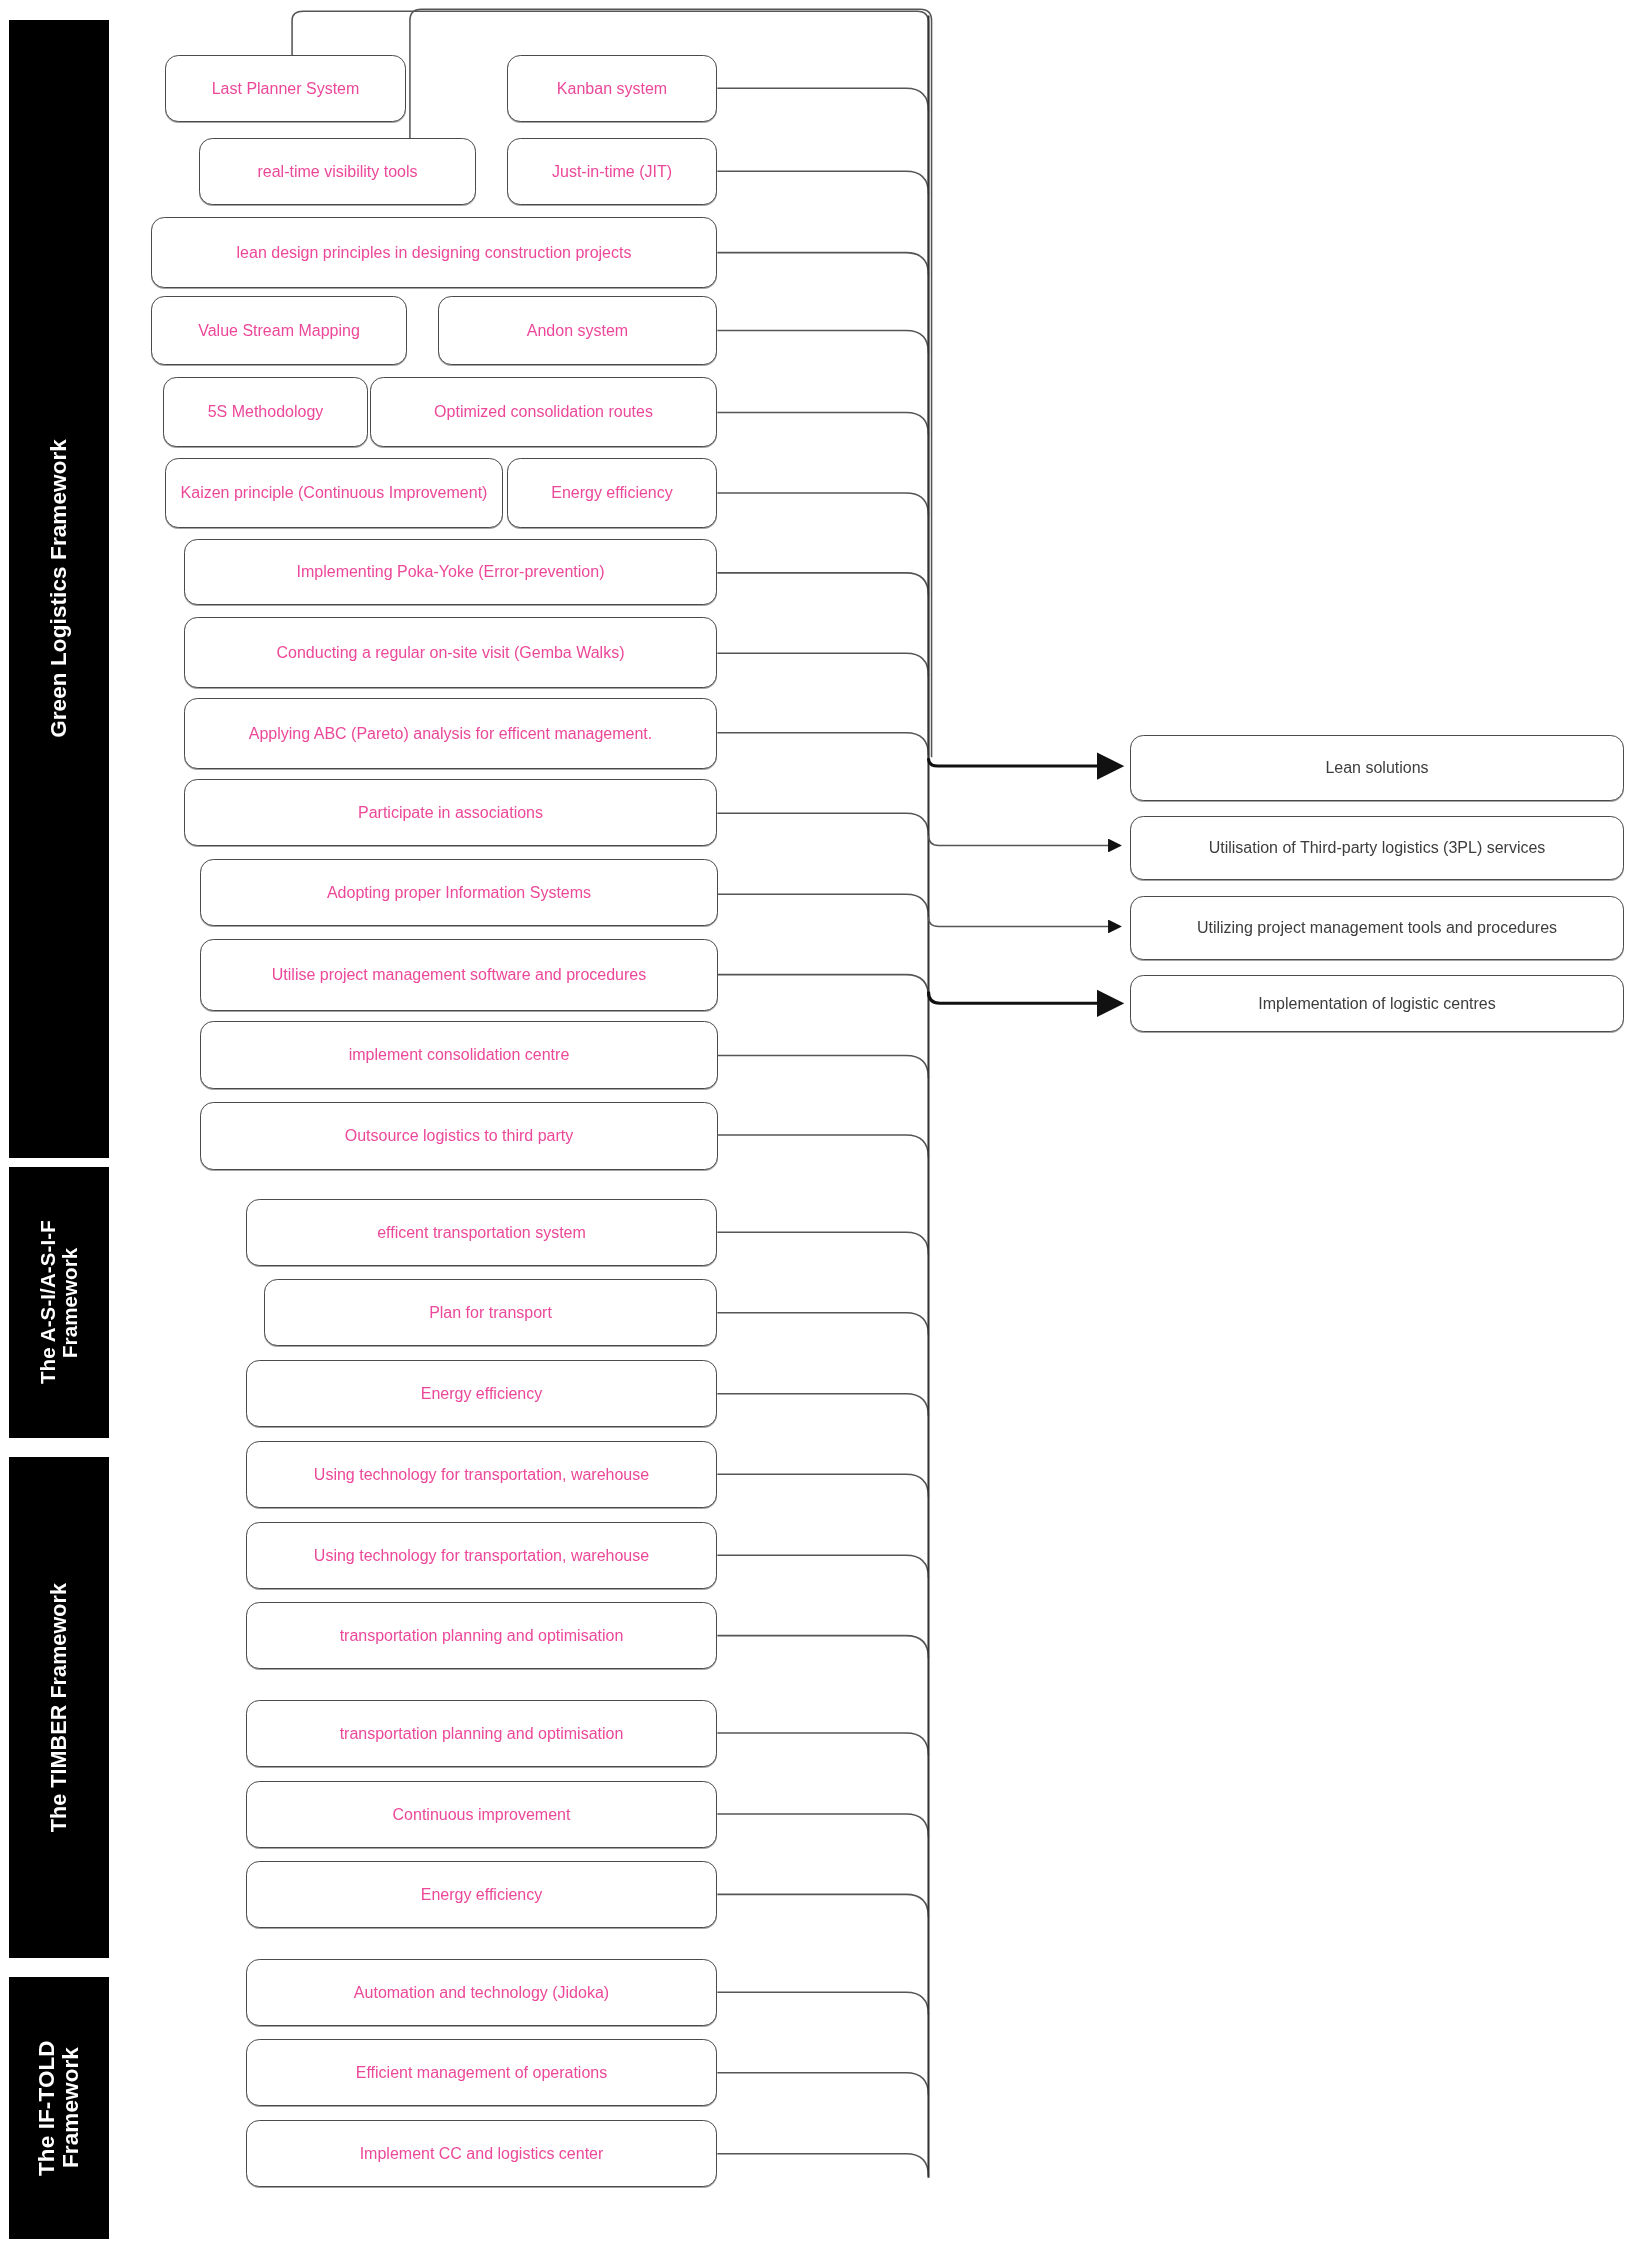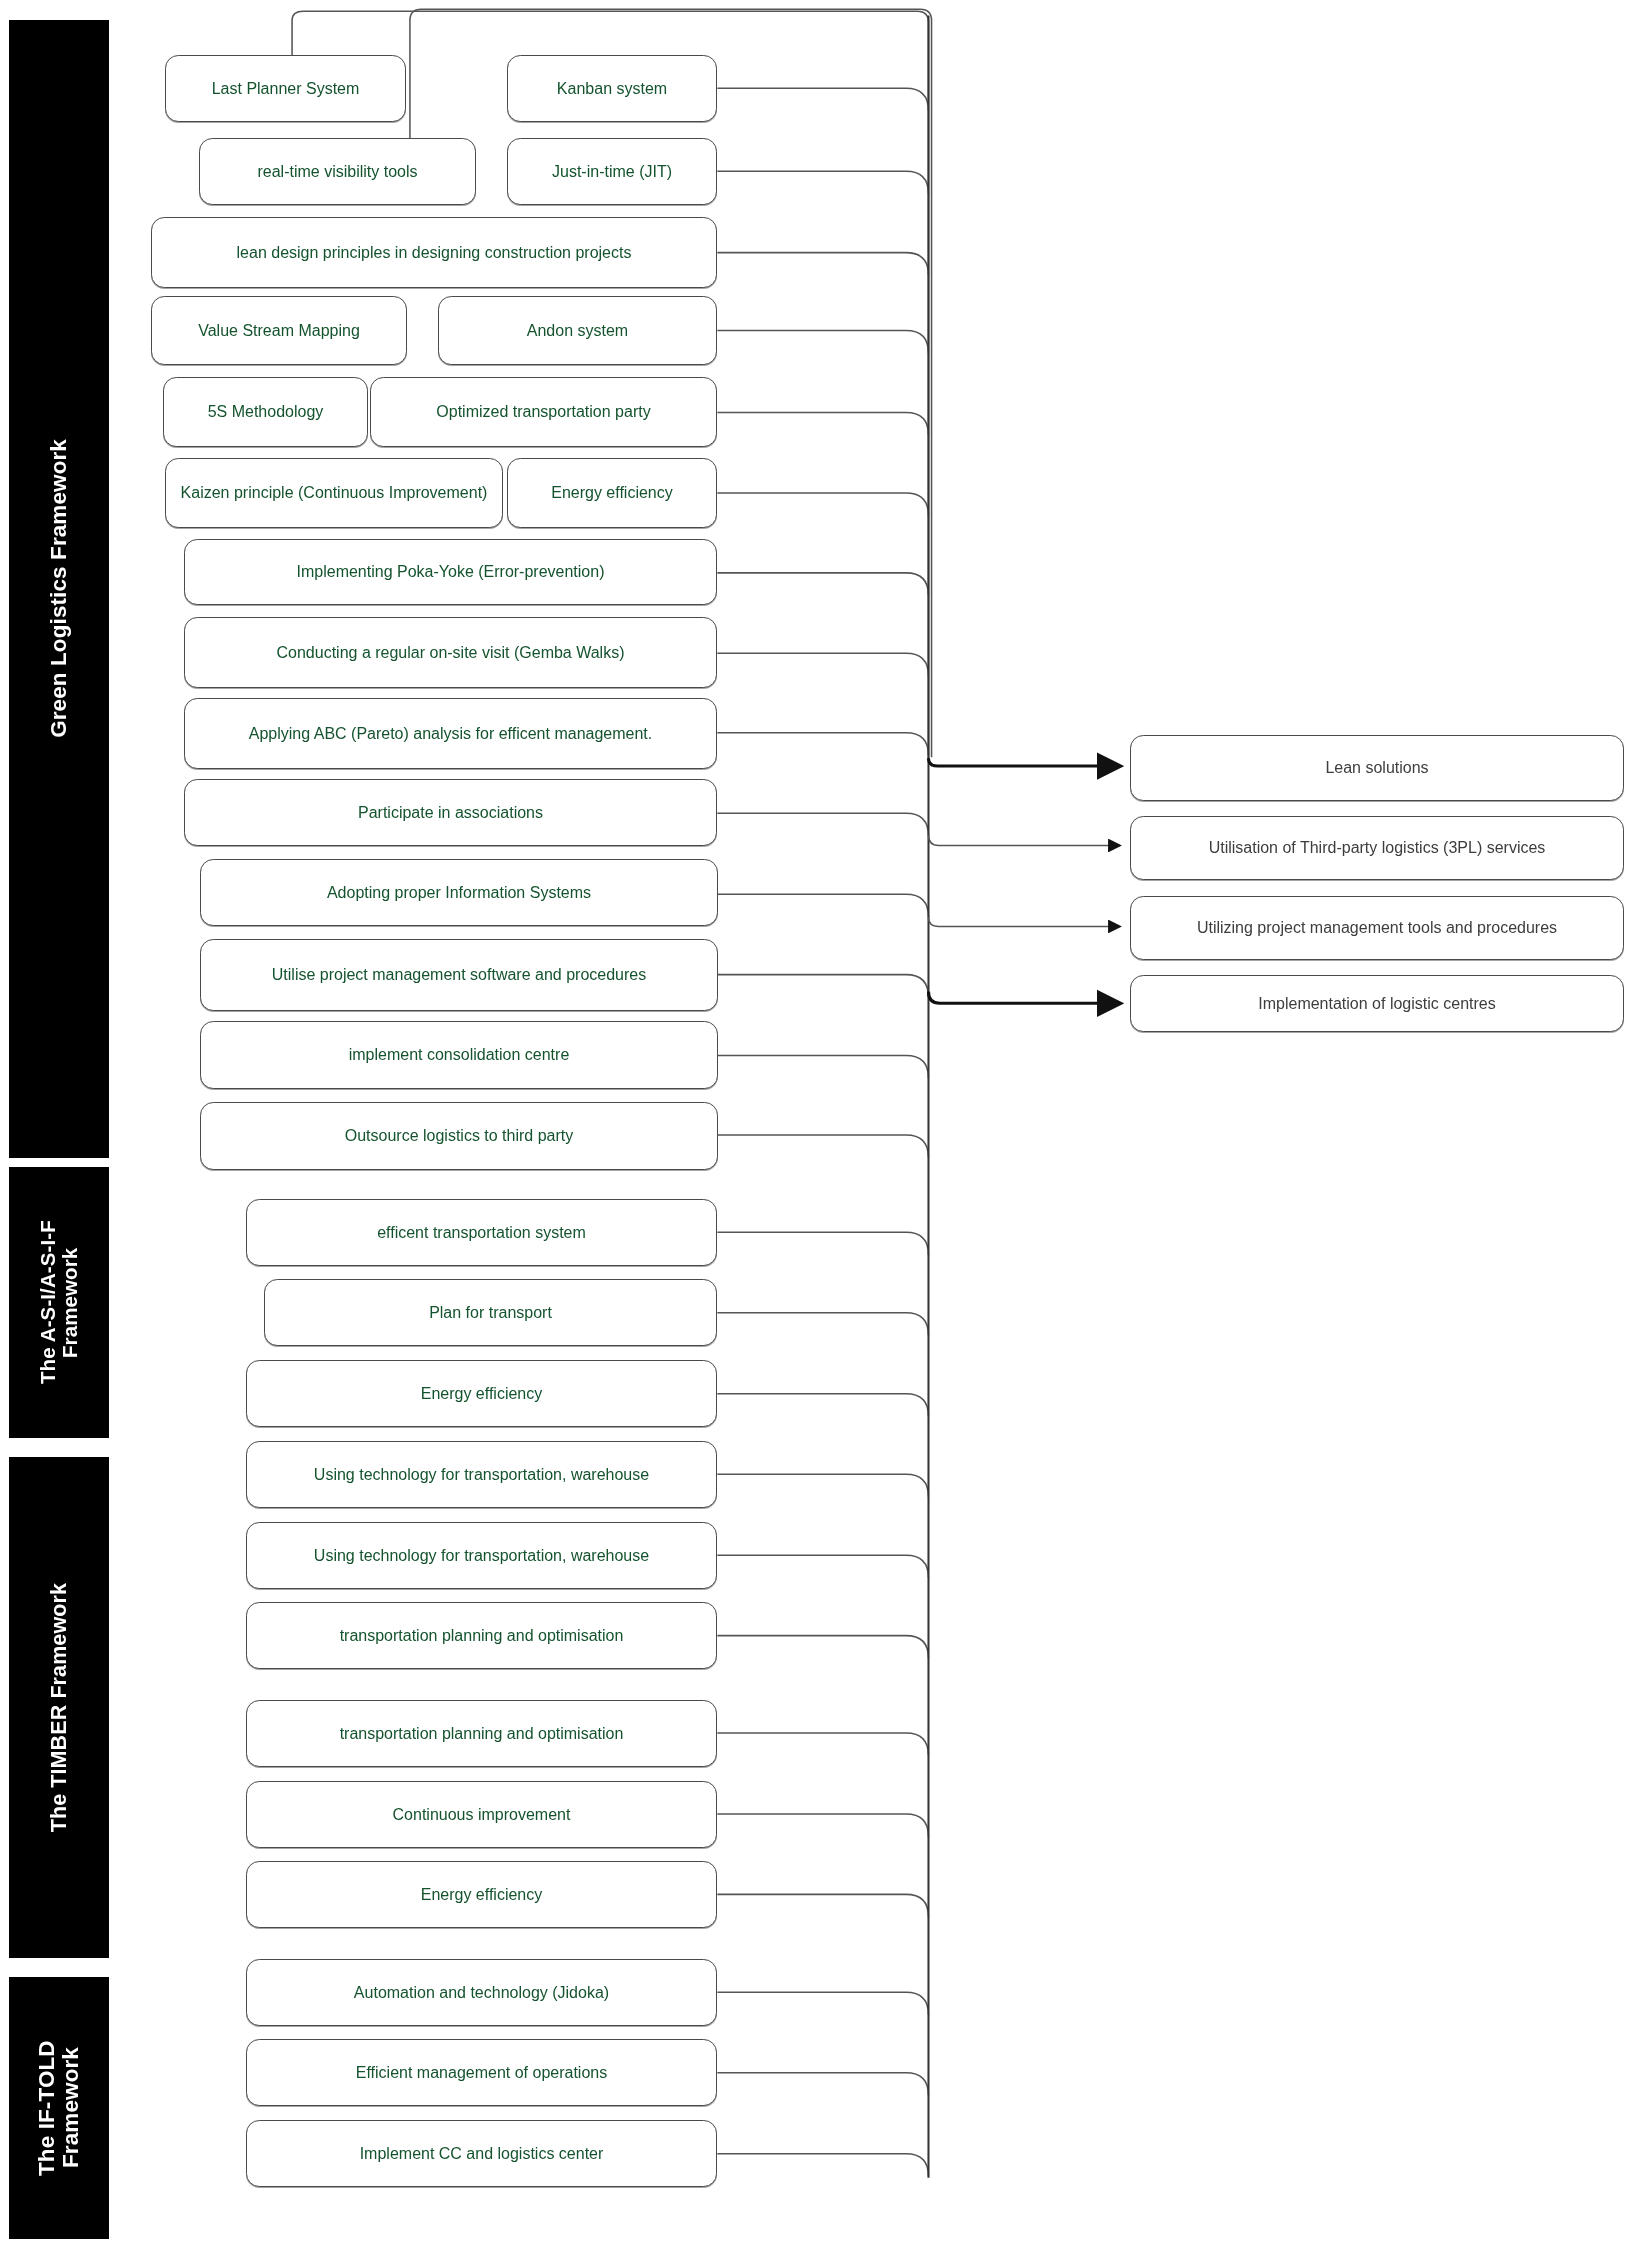--- a/index.html
+++ b/index.html
@@ -30,21 +30,21 @@
   .rbox{
     position:absolute;
     box-sizing:border-box;
     background:#ffffff;
     border:1.3px solid #4a4a4a;
     border-radius:13.3px;
     display:flex;
     align-items:center;
     justify-content:center;
     text-align:center;
-    color:#14532d;
+    color:#ec4899;
     font-size:16px;
     line-height:1.22;
     padding:2px 6px;
     box-shadow:0 1px 0 0 rgba(90,90,90,.55);
   }
 
   
   .solhead{
     position:absolute;
     background:#000000;
@@ -167,21 +167,21 @@
 
   <div class="rbox" style="left:438px;top:296px;width:279px;height:69px;">
     <span>Andon system</span>
     </div>
 
   <div class="rbox" style="left:163px;top:377px;width:205px;height:70px;">
     <span>5S Methodology</span>
     </div>
 
   <div class="rbox" style="left:370px;top:377px;width:347px;height:70px;">
-    <span>Optimized transportation party</span>
+    <span>Optimized consolidation routes</span>
     </div>
 
   <div class="rbox" style="left:165px;top:458px;width:338px;height:70px;">
     <span>Kaizen principle (Continuous Improvement)</span>
     </div>
 
   <div class="rbox" style="left:507px;top:458px;width:210px;height:70px;">
     <span>Energy efficiency</span>
     </div>
 

